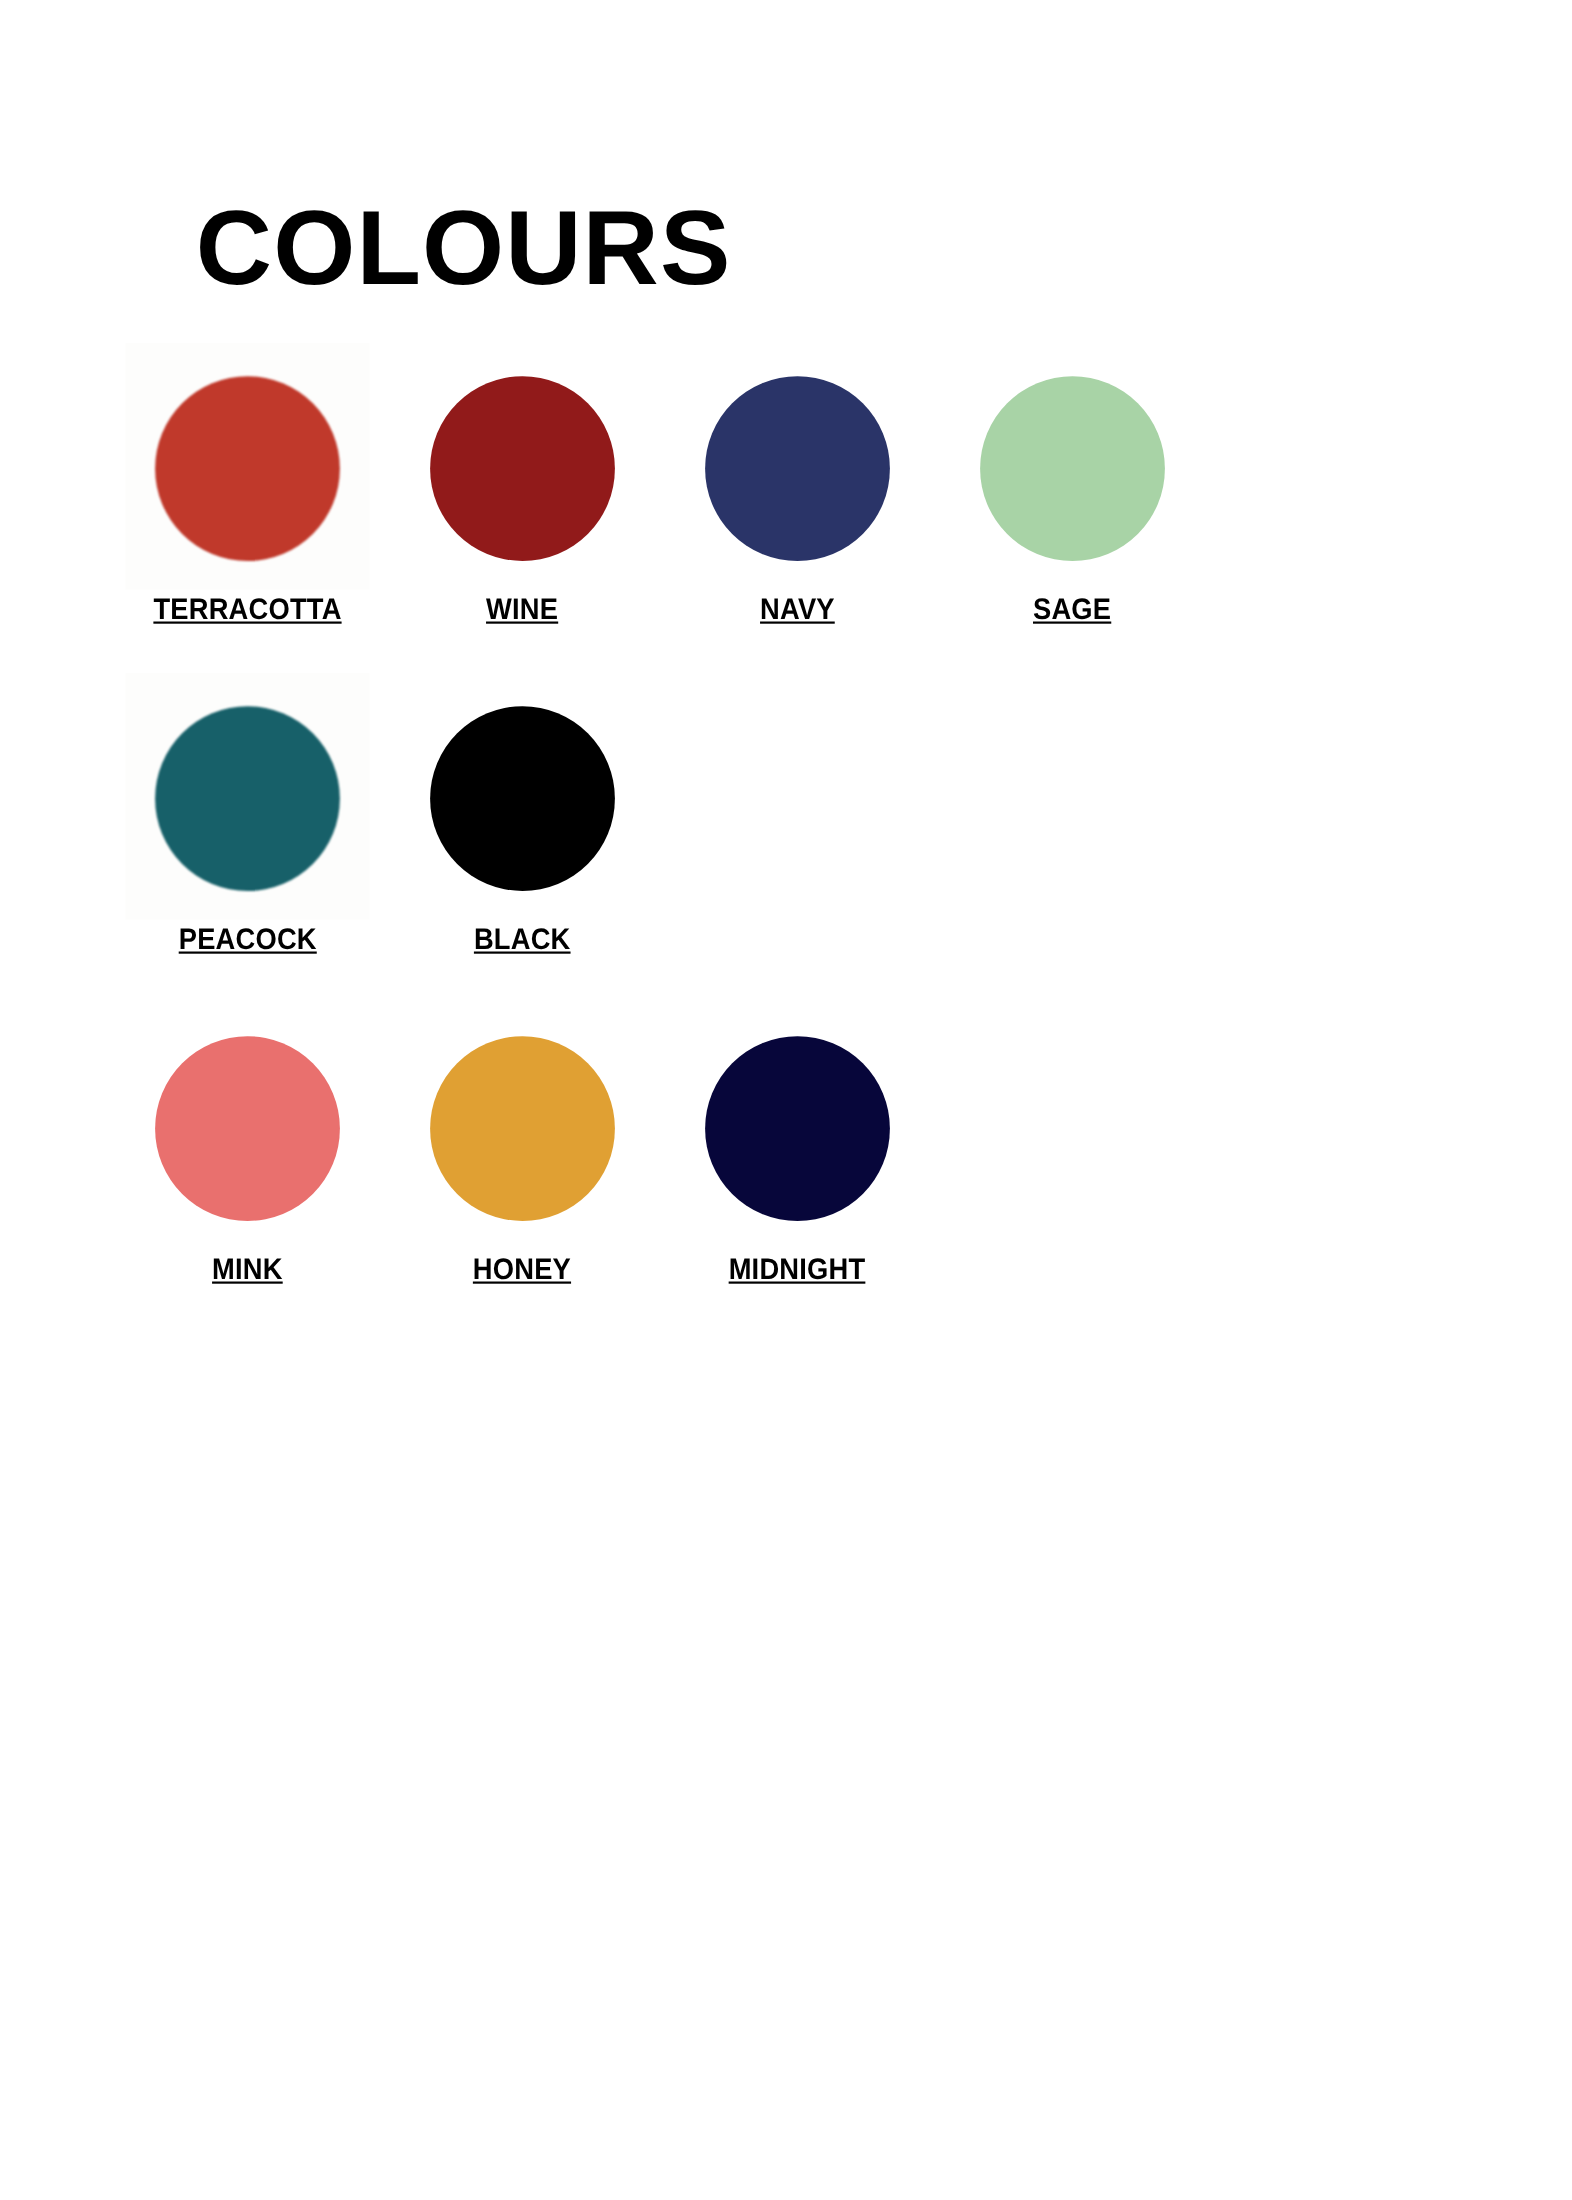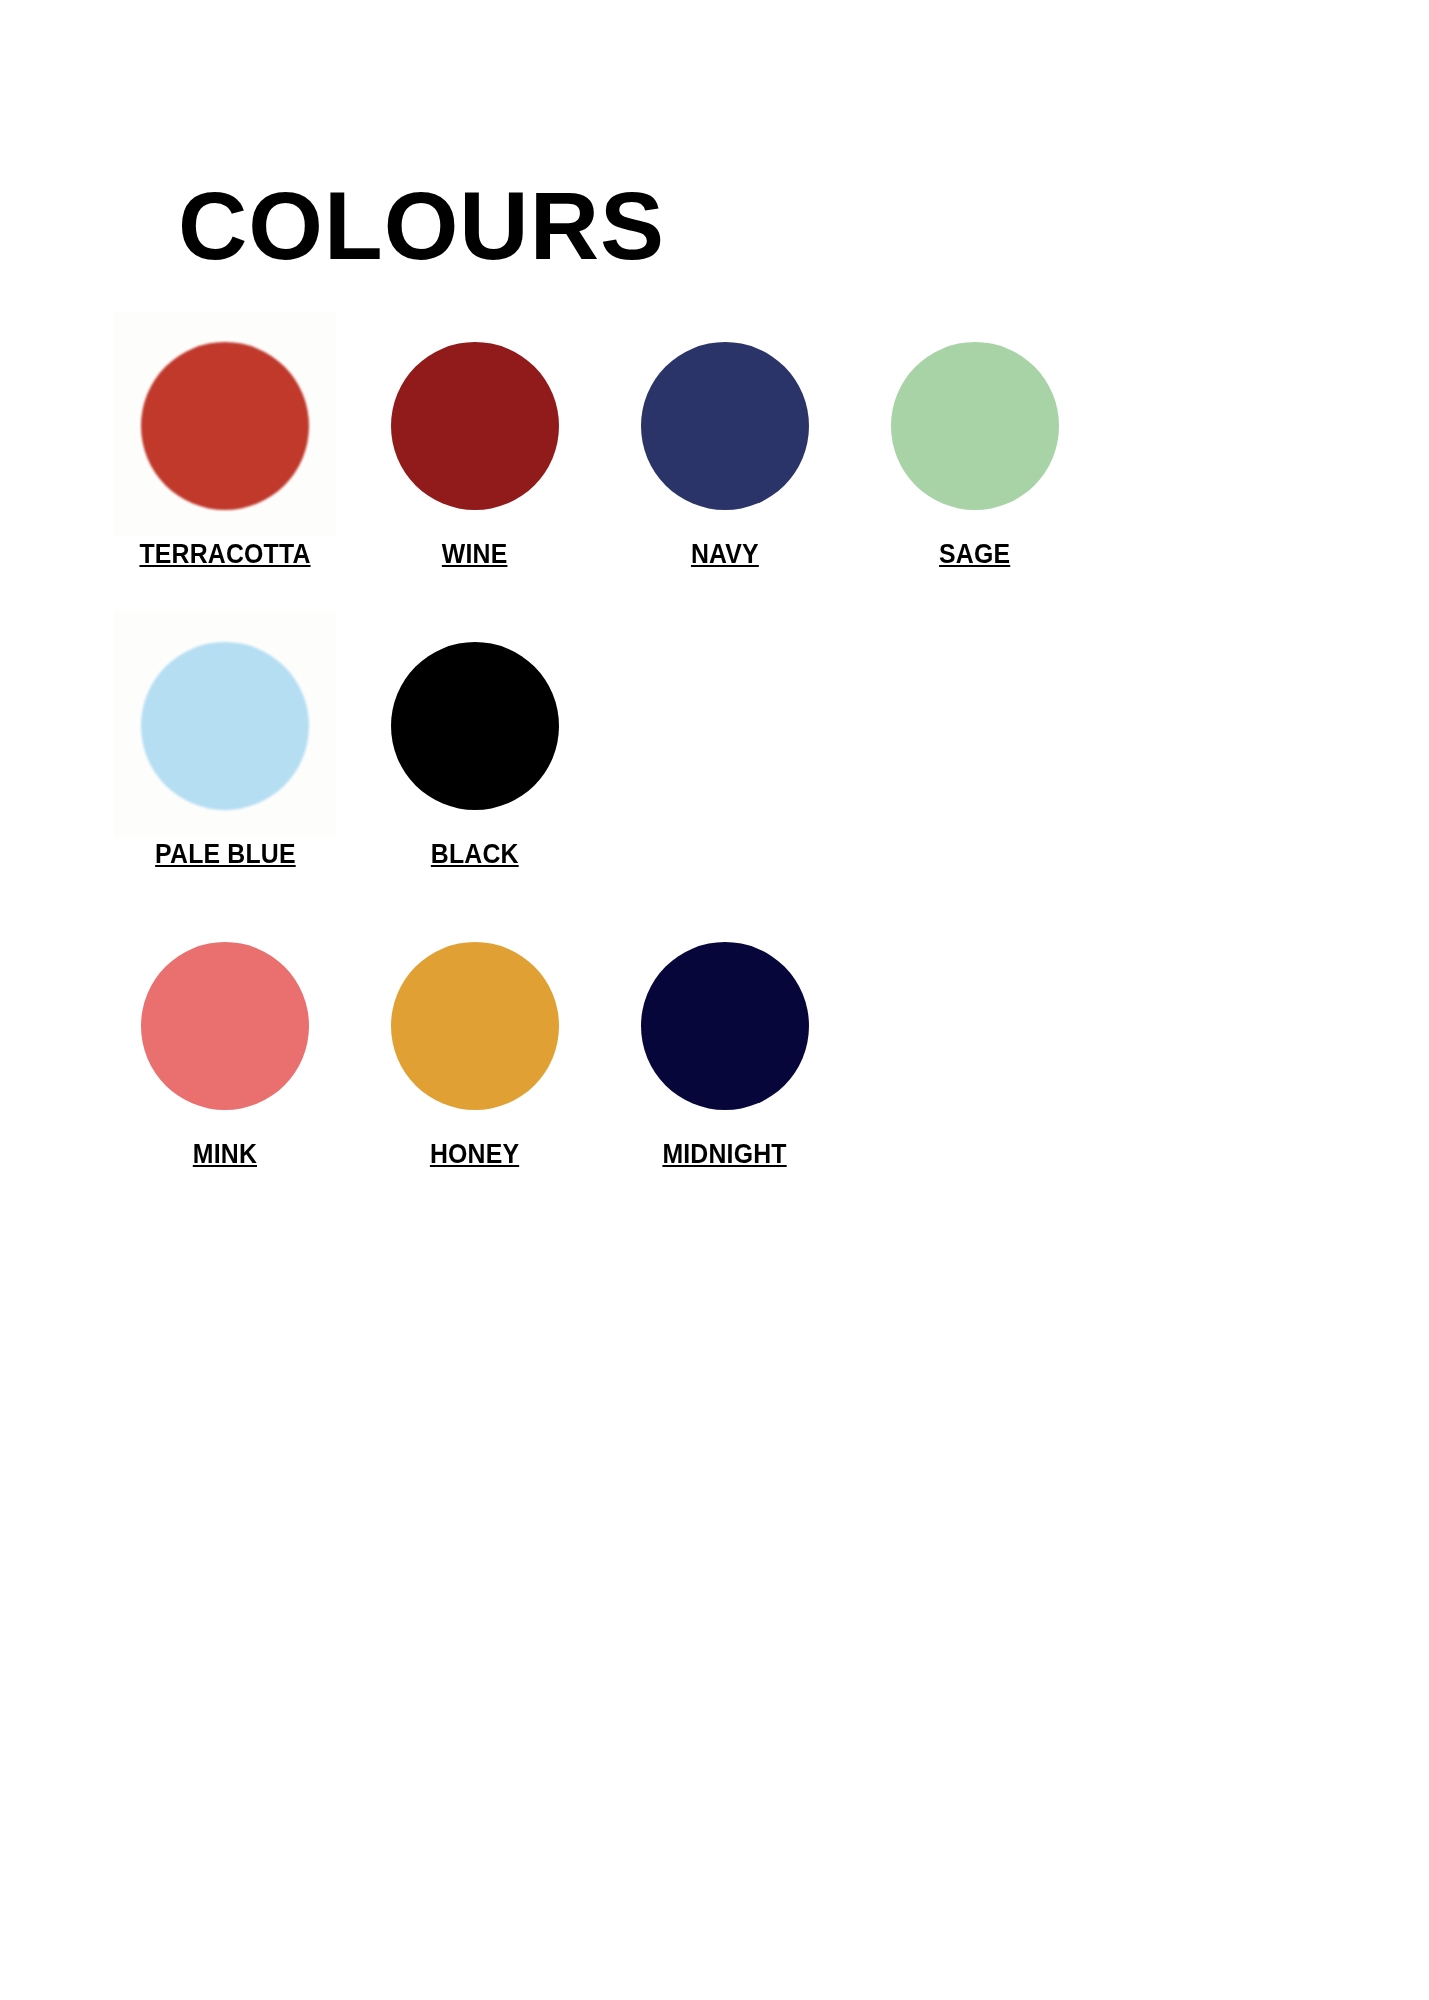--- a/index.html
+++ b/index.html
@@ -142,27 +142,27 @@
 
       <div class="cell">
         <div class="halo">
           <div class="dot" style="background-color: rgb(168, 211, 166);"></div>
         </div>
         <div class="label">SAGE</div>
       </div>
     </div>
 
     <div class="row">
-
       <div class="cell">
         <div class="halo tinted">
-          <div class="dot soft" style="background-color: rgb(181, 222, 242);"></div>
+          <div class="dot soft" style="background-color: rgb(23, 96, 105);"></div>
         </div>
-        <div class="label">PALE BLUE</div>
+        <div class="label">PEACOCK</div>
       </div>
+
 
       <div class="cell">
         <div class="halo">
           <div class="dot" style="background-color: rgb(0, 0, 0);"></div>
         </div>
         <div class="label">BLACK</div>
       </div>
 
     </div>
 

